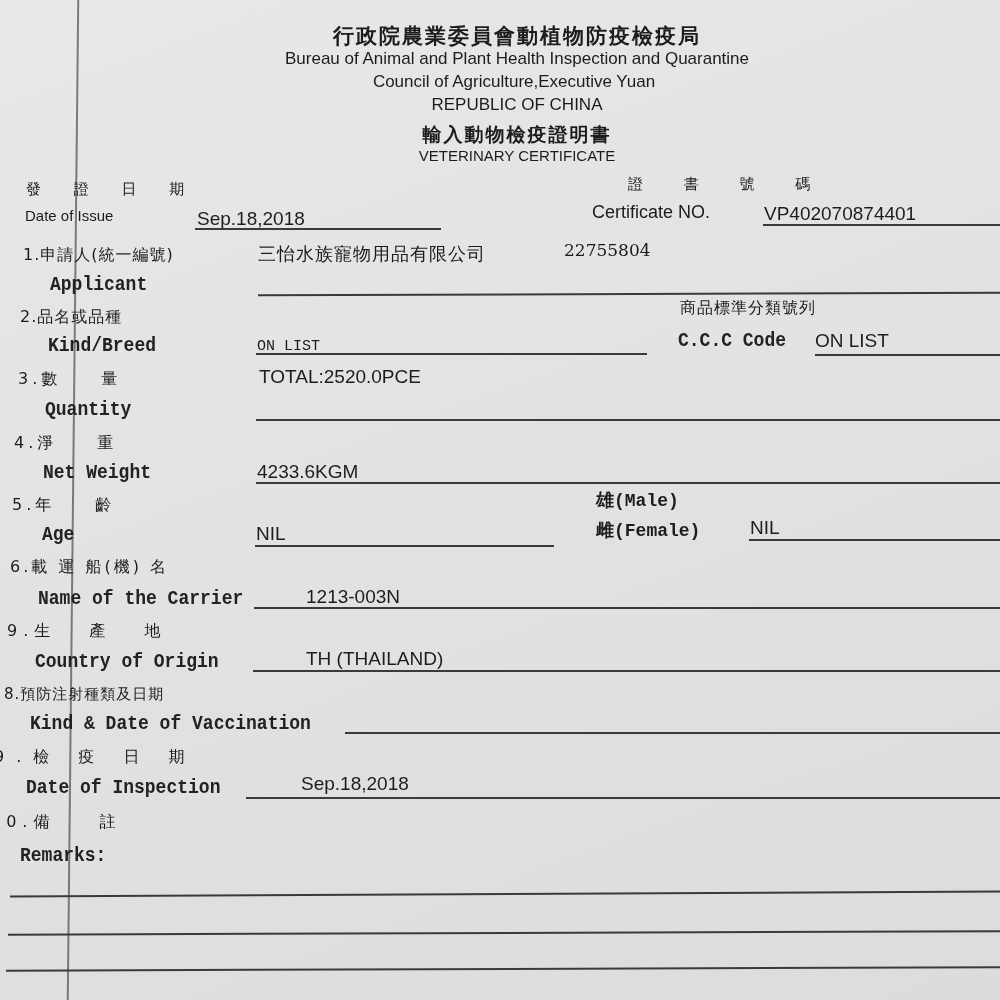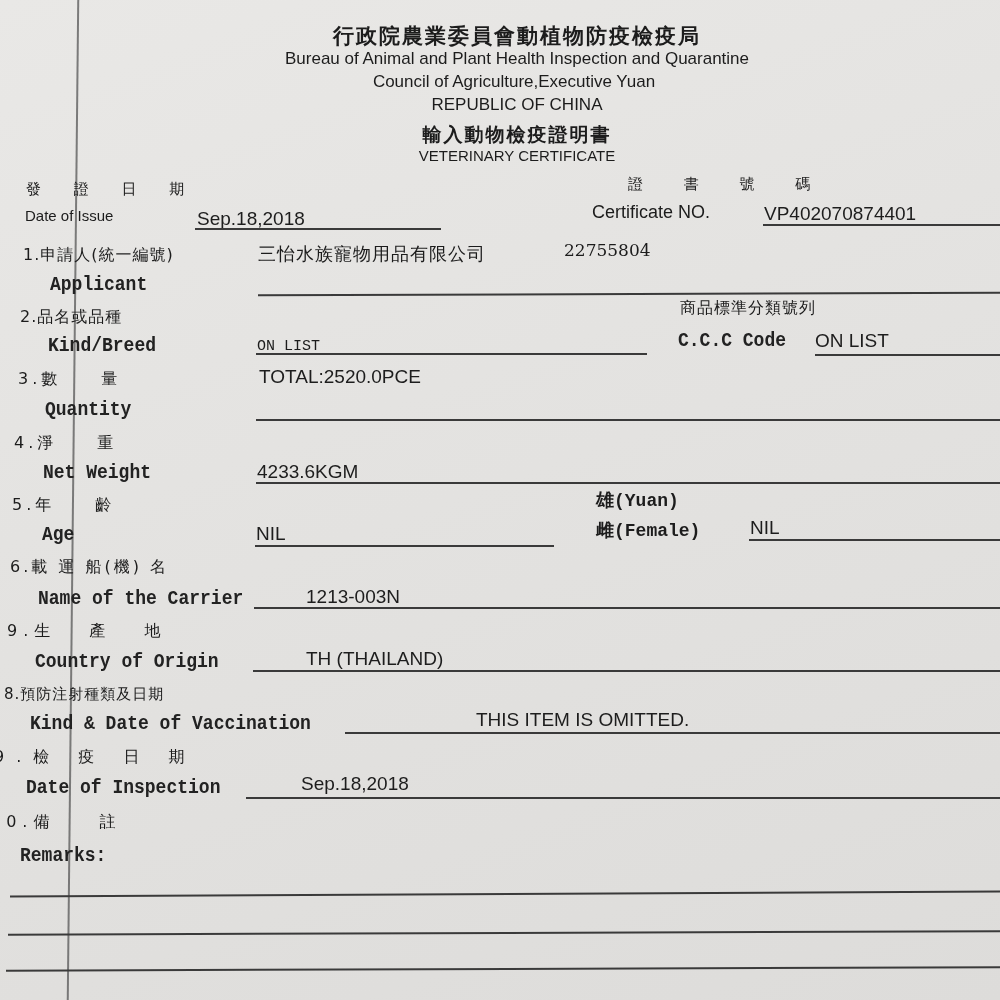--- a/index.html
+++ b/index.html
@@ -66,38 +66,37 @@
 
   <div class="abs cjk-bold" style="left:14px; top:433px; font-size:16px; letter-spacing:4px;">4.淨　　重</div>
   <div class="abs label-en" style="left:43px; top:461px;">Net Weight</div>
   <div class="abs value" style="left:257px; top:461px;">4233.6KGM</div>
   <div class="uline" style="left:256px; top:482px; width:744px;"></div>
 
   <div class="abs cjk-bold" style="left:12px; top:495px; font-size:16px; letter-spacing:4px;">5.年　　齡</div>
   <div class="abs label-en" style="left:42px; top:523px;">Age</div>
   <div class="abs value" style="left:256px; top:523px;">NIL</div>
   <div class="uline" style="left:255px; top:545px; width:299px;"></div>
-  <div class="abs mono" style="left:596px; top:488px; font-size:18px; font-weight:bold;">雄(Yuan)</div>
+  <div class="abs mono" style="left:596px; top:488px; font-size:18px; font-weight:bold;">雄(Male)</div>
   <div class="abs mono" style="left:596px; top:518px; font-size:18px; font-weight:bold;">雌(Female)</div>
   <div class="abs value" style="left:750px; top:517px;">NIL</div>
   <div class="uline" style="left:749px; top:539px; width:251px;"></div>
 
   <div class="abs cjk-bold" style="left:10px; top:557px; font-size:16px; letter-spacing:3px;">6.載 運 船(機) 名</div>
   <div class="abs label-en" style="left:38px; top:587px;">Name of the Carrier</div>
   <div class="abs value" style="left:306px; top:586px;">1213-003N</div>
   <div class="uline" style="left:254px; top:607px; width:746px;"></div>
 
   <div class="abs cjk-bold" style="left:7px; top:621px; font-size:16px; letter-spacing:6px;">9.生　 產　 地</div>
   <div class="abs label-en" style="left:35px; top:650px;">Country of Origin</div>
   <div class="abs value" style="left:306px; top:648px;">TH (THAILAND)</div>
   <div class="uline" style="left:253px; top:670px; width:747px;"></div>
 
   <div class="abs cjk-bold" style="left:4px; top:685px; font-size:15px; letter-spacing:1px;">8.預防注射種類及日期</div>
   <div class="abs label-en" style="left:30px; top:712px;">Kind &amp; Date of Vaccination</div>
-  <div class="abs value" style="left:476px; top:709px;">THIS ITEM IS OMITTED.</div>
   <div class="uline" style="left:345px; top:732px; width:655px;"></div>
 
   <div class="abs cjk-bold" style="left:-6px; top:747px; font-size:16px; letter-spacing:12px;">9.檢 疫 日 期</div>
   <div class="abs label-en" style="left:26px; top:776px;">Date of Inspection</div>
   <div class="abs value" style="left:301px; top:773px;">Sep.18,2018</div>
   <div class="uline" style="left:246px; top:797px; width:754px;"></div>
 
   <div class="abs cjk-bold" style="left:-10px; top:812px; font-size:16px; letter-spacing:6px;">10.備　　註</div>
   <div class="abs label-en" style="left:20px; top:844px;">Remarks:</div>
   <div class="uline" style="left:10px; top:893px; width:990px; transform:rotate(-0.3deg);"></div>

